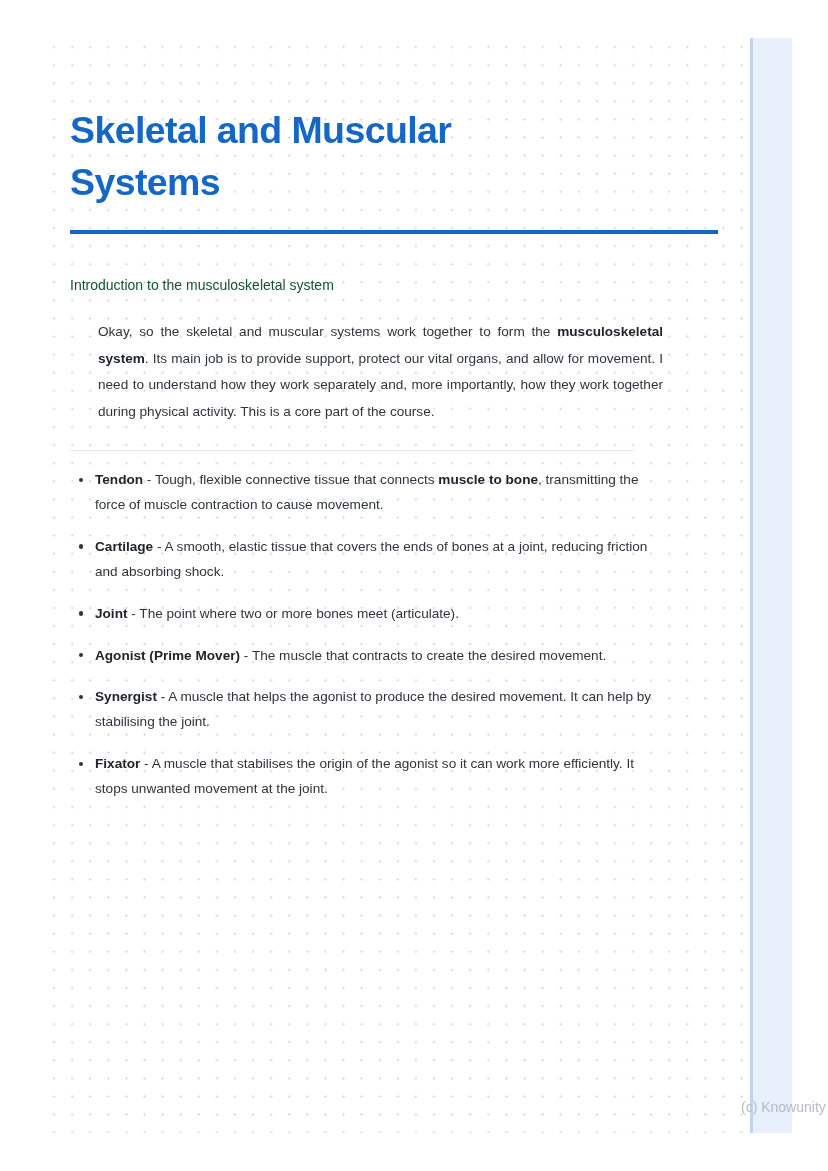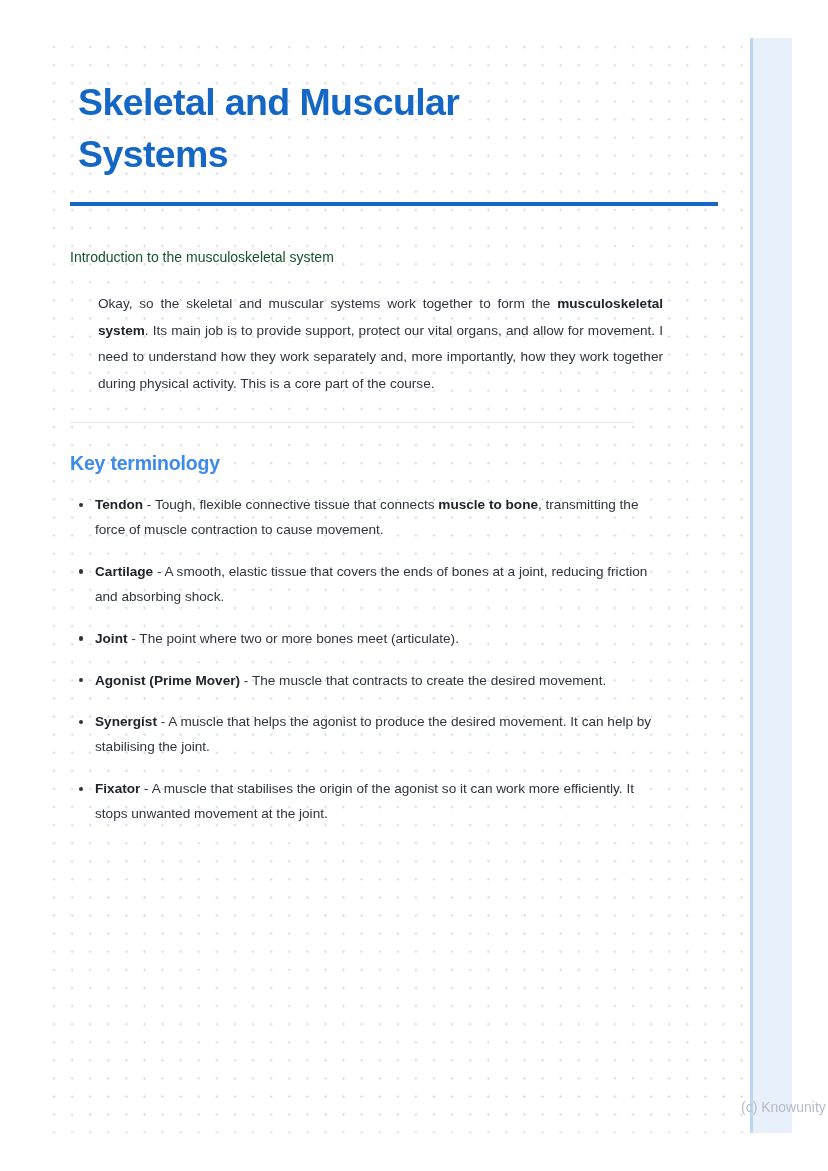--- a/index.html
+++ b/index.html
@@ -49,22 +49,22 @@
 
   
   #content {
     position: absolute;
     left: 70px;
     top: 0;
     width: 565px;
   }
 
   #doc-title {
-    margin: 8px;
-    padding-top: 68px;
+    margin: 0;
+    padding-top: 104px;
     font-size: 37.5px;
     line-height: 52px;
     font-weight: bold;
     letter-spacing: -0.6px;
     color: #1567c5;
     width: 520px;
   }
 
   #title-rule {
     margin-top: 22px;
@@ -162,21 +162,20 @@
     <div id="title-rule"></div>
 
     <div id="intro-label">Introduction to the musculoskeletal system</div>
 
     <p id="intro-paragraph">
       <span>Okay, so the skeletal and muscular systems work together to form the </span><b>musculoskeletal system</b><span>. Its main job is to provide support, protect our vital organs, and allow for movement. I need to understand how they work separately and, more importantly, how they work together during physical activity. This is a core part of the course.</span>
     </p>
 
     <div id="section-divider"></div>
 
-    <h2 id="section-heading">Key terminology</h2>
 
     <ul id="term-list">
         <li><b>Tendon</b><span> - </span><span>Tough, flexible connective tissue that connects </span><b>muscle to bone</b><span>, transmitting the force of muscle contraction to cause movement.</span></li>
         <li><b>Cartilage</b><span> - </span><span>A smooth, elastic tissue that covers the ends of bones at a joint, reducing friction and absorbing shock.</span></li>
         <li><b>Joint</b><span> - </span><span>The point where two or more bones meet (articulate).</span></li>
         <li><b>Agonist (Prime Mover)</b><span> - </span><span>The muscle that contracts to create the desired movement.</span></li>
         <li><b>Synergist</b><span> - </span><span>A muscle that helps the agonist to produce the desired movement. It can help by stabilising the joint.</span></li>
         <li><b>Fixator</b><span> - </span><span>A muscle that stabilises the origin of the agonist so it can work more efficiently. It stops unwanted movement at the joint.</span></li>
       </ul>
 

